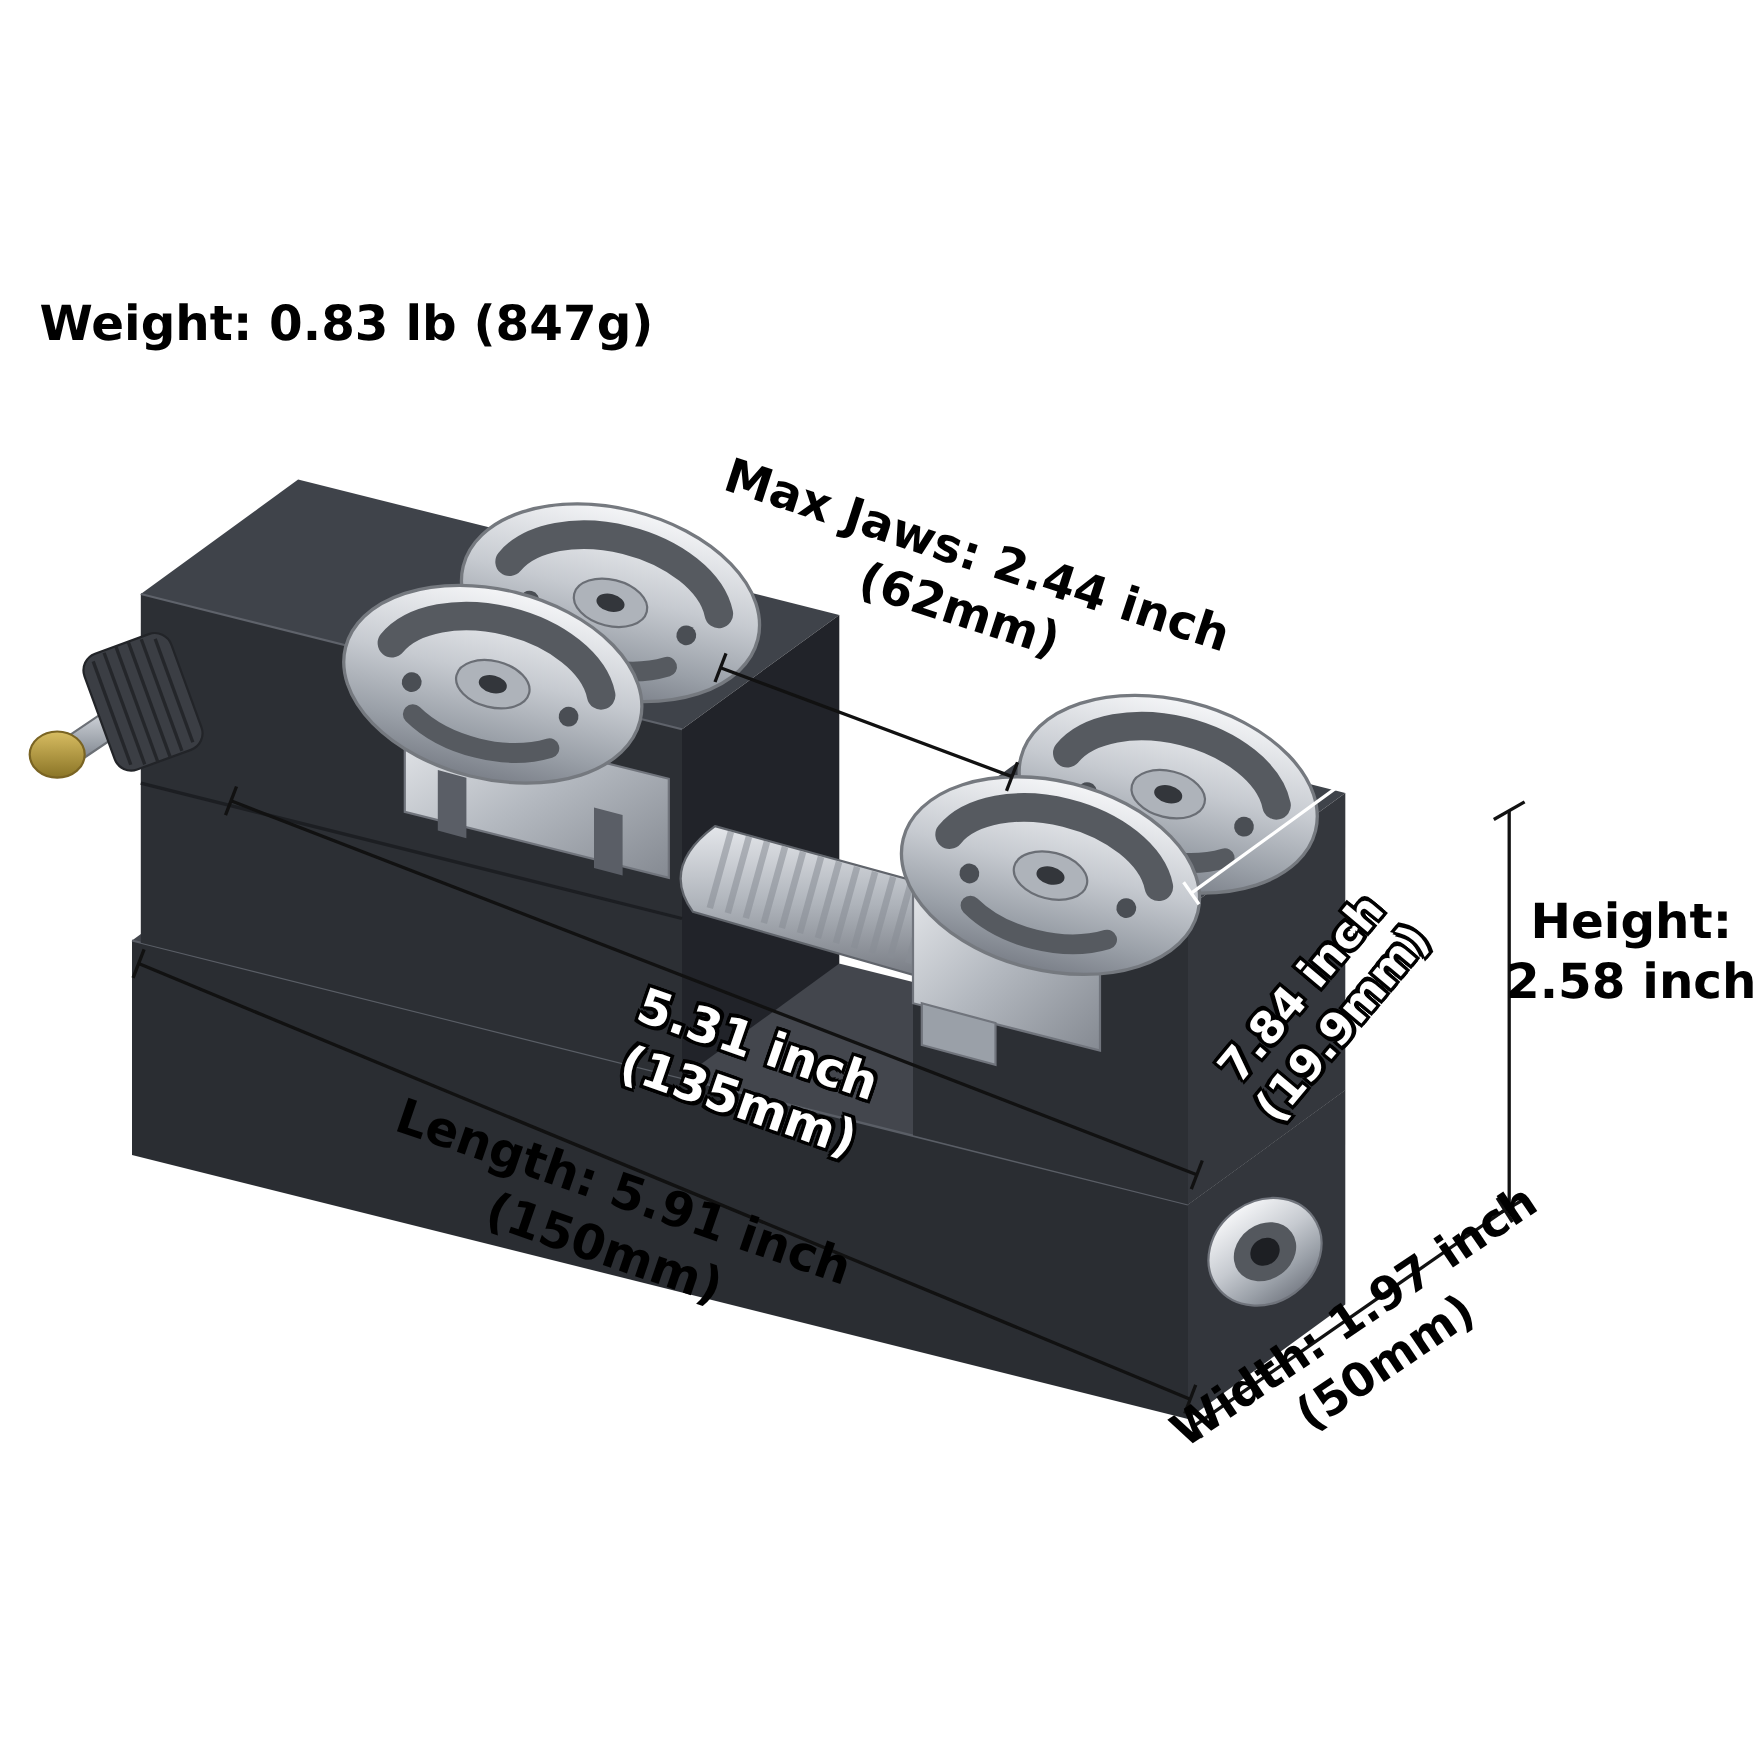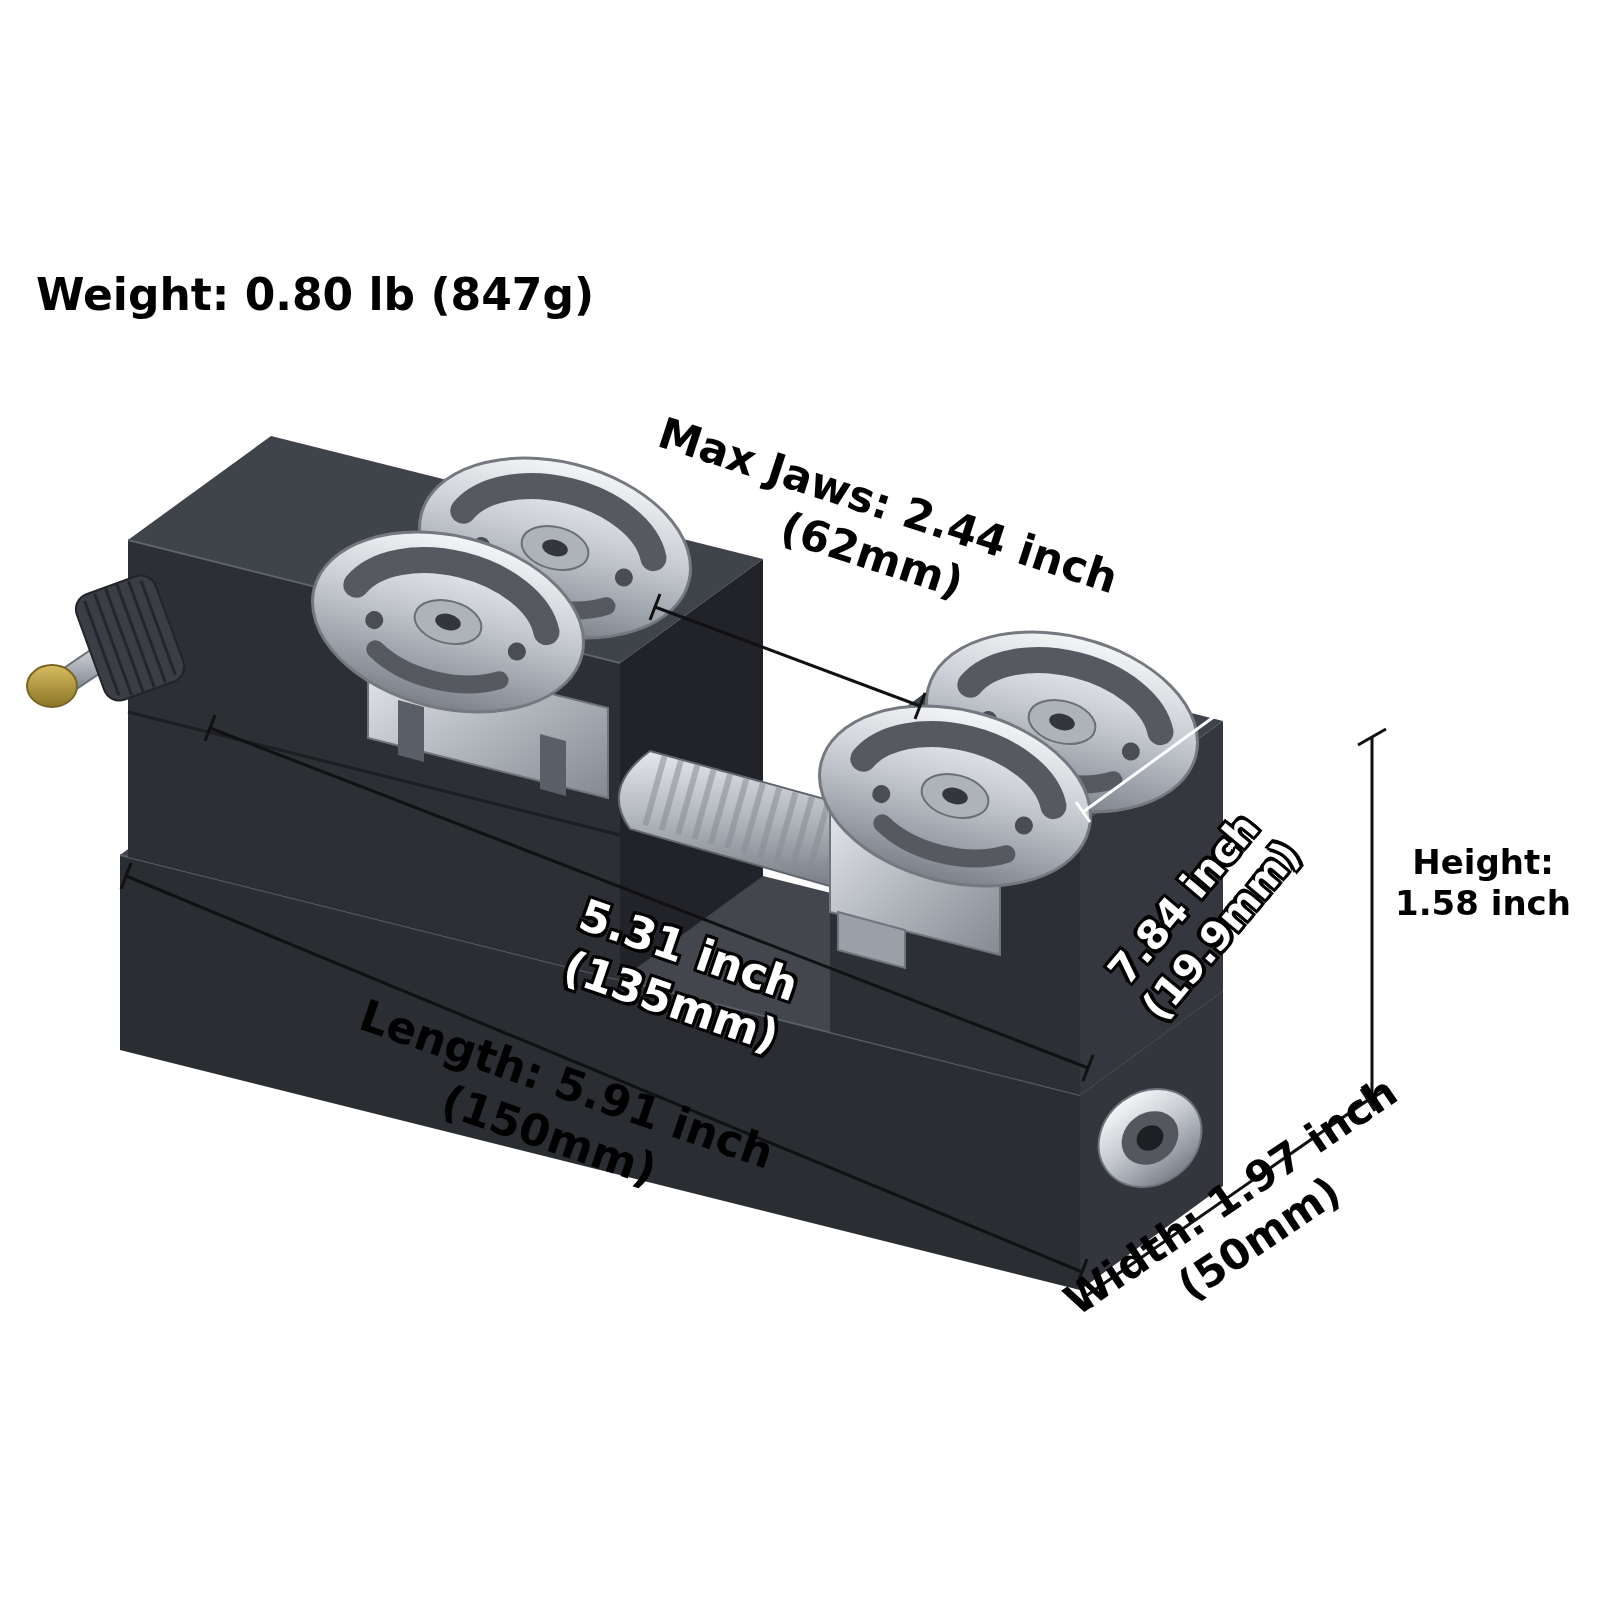--- a/index.html
+++ b/index.html
@@ -13,21 +13,21 @@
                  3px 0 0 #000,-3px 3px 0 #000,0 3px 0 #000,3px 3px 0 #000;}
   .weight-label{left:36px;top:268px;font-size:44px;text-align:left;}
   .maxjaws-label{left:630px;top:478px;width:500px;font-size:43px;
      transform:rotate(18deg);transform-origin:center;}
   .innerlen-label{left:480px;top:922px;width:400px;font-size:44px;
      transform:rotate(19deg);transform-origin:center;}
   .length-label{left:338px;top:1056px;width:440px;font-size:44px;
      transform:rotate(19deg);transform-origin:center;}
   .jawplate-label{left:1042px;top:866px;width:320px;font-size:40px;
      transform:rotate(-50deg);transform-origin:center;}
-  .height-label{left:1368px;top:842px;width:230px;font-size:34px;}
+  .height-label{left:1368px;top:812px;width:230px;font-size:44px;}
   .width-label{left:1030px;top:1166px;width:430px;font-size:42px;
      transform:rotate(-34deg);transform-origin:center;}
 </style>
 </head>
 <body>
 
 <div class="page">
 
   <svg width="1600" height="1600" viewBox="0 0 1600 1600">
     <defs>
@@ -147,21 +147,21 @@
     </g>
 
     <g stroke="#ffffff" stroke-width="3">
       <line x1="1083" y1="812" x2="1226" y2="708"></line>
       <line x1="1090" y1="822" x2="1076" y2="802"></line>
       <line x1="1233" y1="718" x2="1219" y2="698"></line>
     </g>
   </svg>
 
   <div class="label weight-label">
-    <div>Weight: 0.80 lb (847g)</div>
+    <div>Weight: 0.83 lb (847g)</div>
   </div>
 
   <div class="label maxjaws-label">
     <div>Max Jaws: 2.44 inch</div>
     <div>(62mm)</div>
   </div>
 
   <div class="label outlined innerlen-label">
     <div>5.31 inch</div>
     <div>(135mm)</div>
@@ -172,21 +172,21 @@
     <div>(150mm)</div>
   </div>
 
   <div class="label outlined jawplate-label">
     <div>7.84 inch</div>
     <div>(19.9mm)</div>
   </div>
 
   <div class="label height-label">
     <div>Height:</div>
-    <div>1.58 inch</div>
+    <div>2.58 inch</div>
   </div>
 
   <div class="label width-label">
     <div>Width: 1.97 inch</div>
     <div>(50mm)</div>
   </div>
 
 </div>
 
 </body></html>

